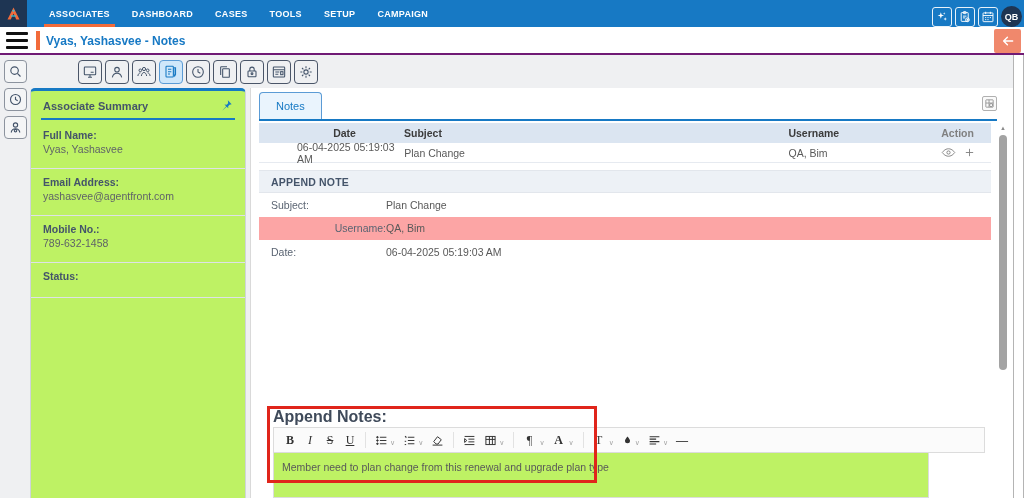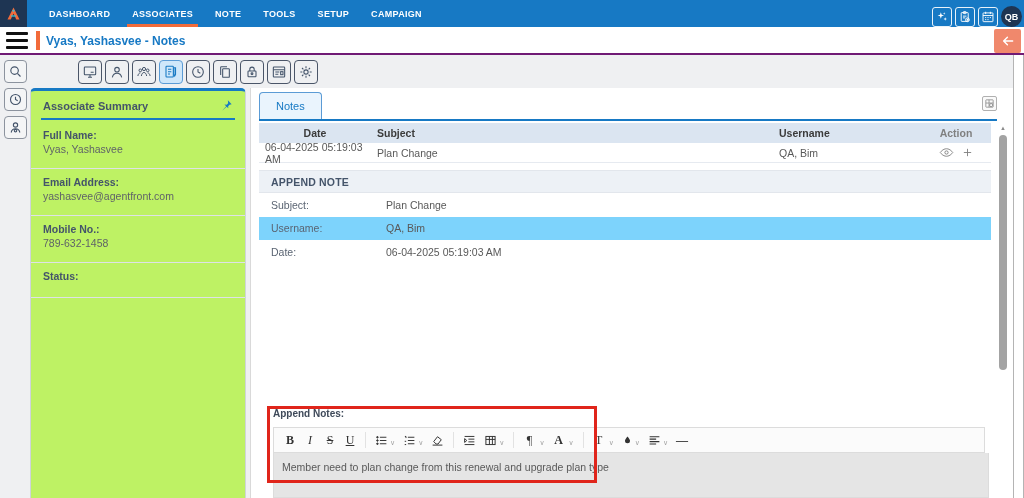--- a/index.html
+++ b/index.html
@@ -44,54 +44,54 @@
 
   
   .main { position:absolute; left:250px; top:88px; width:763px; height:410px; background:#fff; border-left:1px solid #d9d9d9; }
   .tab { position:absolute; left:8px; top:4px; height:27px; padding:0 16px; background:#eaf4fd; border:1px solid #5b9bd5; border-bottom:none; border-radius:4px 4px 0 0; display:flex; align-items:center; font-size:11px; color:#1779c4; cursor:pointer; }
   .grid-add-btn { position:absolute; right:16px; top:8px; width:15px; height:15px; border:1px solid #b0b0b0; border-radius:2px; color:#8a8a8a; display:flex; align-items:center; justify-content:center; background:#fafafa; cursor:pointer; }
   .blue-line { position:absolute; left:8px; top:31px; width:738px; height:2px; background:#1779c4; }
 
   .notes-table { position:absolute; left:8px; top:35px; width:732px; font-size:10.5px; }
   .t-head { display:flex; height:20px; background:#dbe5f1; align-items:center; font-weight:bold; color:#3b3b3b; }
   .t-row { display:flex; height:20px; align-items:center; color:#595959; border-bottom:1px solid #e6eaf0; cursor:pointer; }
-  .c-date { width:112px; padding-left:6px; }
+  .c-date { width:112px; padding-left:6px;margin-left:32px; }
   .t-head .c-date { text-align:center; padding-left:0; }
   .c-subj { width:402px; padding-left:6px; }
   .c-user { width:148px; padding-left:6px; }
   .c-act  { width:70px; text-align:center; display:flex; align-items:center; justify-content:center; gap:8px; color:#808080; }
 
   
   .gsb { position:absolute; left:748px; top:35px; width:8px; height:375px; }
   .gsb-arrow { width:8px; height:10px; font-size:6px; color:#8a8a8a; text-align:center; line-height:10px; cursor:pointer; }
   .gsb-thumb { position:absolute; left:0; top:12px; width:8px; height:235px; background:#a3a3a3; border-radius:4px; cursor:pointer; }
 
   
   .append-sec { position:absolute; left:8px; top:82px; width:732px; font-size:10.5px; }
   .sec-head { height:23px; line-height:23px; background:#edf1f6; border-top:1px solid #e2e6ec; border-bottom:1px solid #e2e6ec; font-weight:bold; color:#44546a; padding-left:12px; letter-spacing:.2px; }
   .a-row { display:flex; align-items:center; height:23.5px; color:#595959; }
-  .a-row.alt { background:#7dd3fc; }
+  .a-row.alt { background:#fca5a5;text-align:right; }
   .a-lbl { width:127px; padding-left:12px; color:#5a6472; }
   .a-desc { position:relative; height:138px; background:#f2f5f9; }
   .a-desc .a-lbl { position:absolute; left:0; top:7px; }
   .a-desc textarea { position:absolute; left:127px; top:6px; width:593px; height:122px; border:1px solid #c8cdd4; border-radius:3px; background:#fff; resize:none; font-family:"Liberation Sans","DejaVu Sans",sans-serif; font-size:10.5px; color:#595959; padding:6px 8px; outline:none; }
 
   
   .append-area { position:absolute; left:8px; top:318px; width:732px; height:92px; }
-  .an-label { position:absolute; left:14px; top:2px; font-size:10px; font-weight:bold; color:#3f4a5a; }
+  .an-label { position:absolute; left:14px; top:2px; font-size:16px; font-weight:bold; color:#3f4a5a; }
   .rt-toolbar { position:absolute; left:14px; top:21px; width:712px; height:26px; background:#fbfbfb; border:1px solid #dcdcdc; display:flex; align-items:center; padding:0 6px; }
   .rt-btn { height:22px; min-width:20px; padding:0 4px; display:flex; align-items:center; justify-content:center; color:#333; cursor:pointer; gap:2px; }
   .rt-glyph { font-family:"Liberation Serif","DejaVu Serif",serif; font-size:12px; }
   .g-bold { font-weight:bold; }
   .g-italic { font-style:italic; }
   .g-strike { text-decoration:line-through; }
   .g-und { text-decoration:underline; }
   .chev::after { content:"\2228"; font-size:7px; color:#a5a5a5; }
   .rt-sep { width:1px; height:16px; background:#e2e2e2; margin:0 5px; }
-  .rt-content { position:absolute; left:14px; top:47px; width:716px; height:45px; background:#e5e5e5; border:1px solid #dcdcdc; border-top:none; font-size:10.5px; color:#595959; padding:8px; outline:none; }
+  .rt-content { position:absolute; left:14px; top:47px; width:656px; height:45px; background:#bef264; border:1px solid #dcdcdc; border-top:none; font-size:10.5px; color:#595959; padding:8px; outline:none; }
 
   .red-box { position:absolute; left:16px; top:318px; width:330px; height:77px; border:3px solid #e0251b; pointer-events:none; z-index:10; }
 
   
   .right-strip { position:absolute; left:1013px; top:55px; width:11px; height:443px; background:#fff; border-left:1px solid #b4b4b4; border-right:1px solid #b4b4b4; }
 
   svg { display:block; }
 </style>
 </head>
 <body>
@@ -102,23 +102,23 @@
     <div class="logo-box">
       <span>
         <svg width="17" height="17" viewBox="0 0 24 24">
             <path d="M12 3.5L3.5 20.5h4.6L12 12l3.9 8.5h4.6z" fill="#f26b3a"></path>
             <path d="M8.6 15.5h6.8" stroke="#35c3d6" stroke-width="1.8" fill="none"></path>
             <circle cx="12" cy="8.2" r="1.4" fill="#35c3d6"></circle>
           </svg>
       </span>
     </div>
     <nav class="nav-menu">
+      <span class="nav-item active">ASSOCIATES</span>
       <span class="nav-item">DASHBOARD</span>
-      <span class="nav-item active">ASSOCIATES</span>
-      <span class="nav-item">NOTE</span>
+      <span class="nav-item">CASES</span>
       <span class="nav-item">TOOLS</span>
       <span class="nav-item">SETUP</span>
       <span class="nav-item">CAMPAIGN</span>
     </nav>
     <div class="nav-right">
       <span class="nav-icon-btn">
         <svg width="14" height="14" viewBox="0 0 24 24" fill="currentColor">
             <path d="M10 4l1.4 4.1L15.5 9.5l-4.1 1.4L10 15l-1.4-4.1L4.5 9.5l4.1-1.4z"></path>
             <path d="M17.5 12.5l.8 2.2 2.2.8-2.2.8-.8 2.2-.8-2.2-2.2-.8 2.2-.8z"></path>
             <path d="M15.8 3.8l.6 1.6 1.6.6-1.6.6-.6 1.6-.6-1.6-1.6-.6 1.6-.6z"></path>

